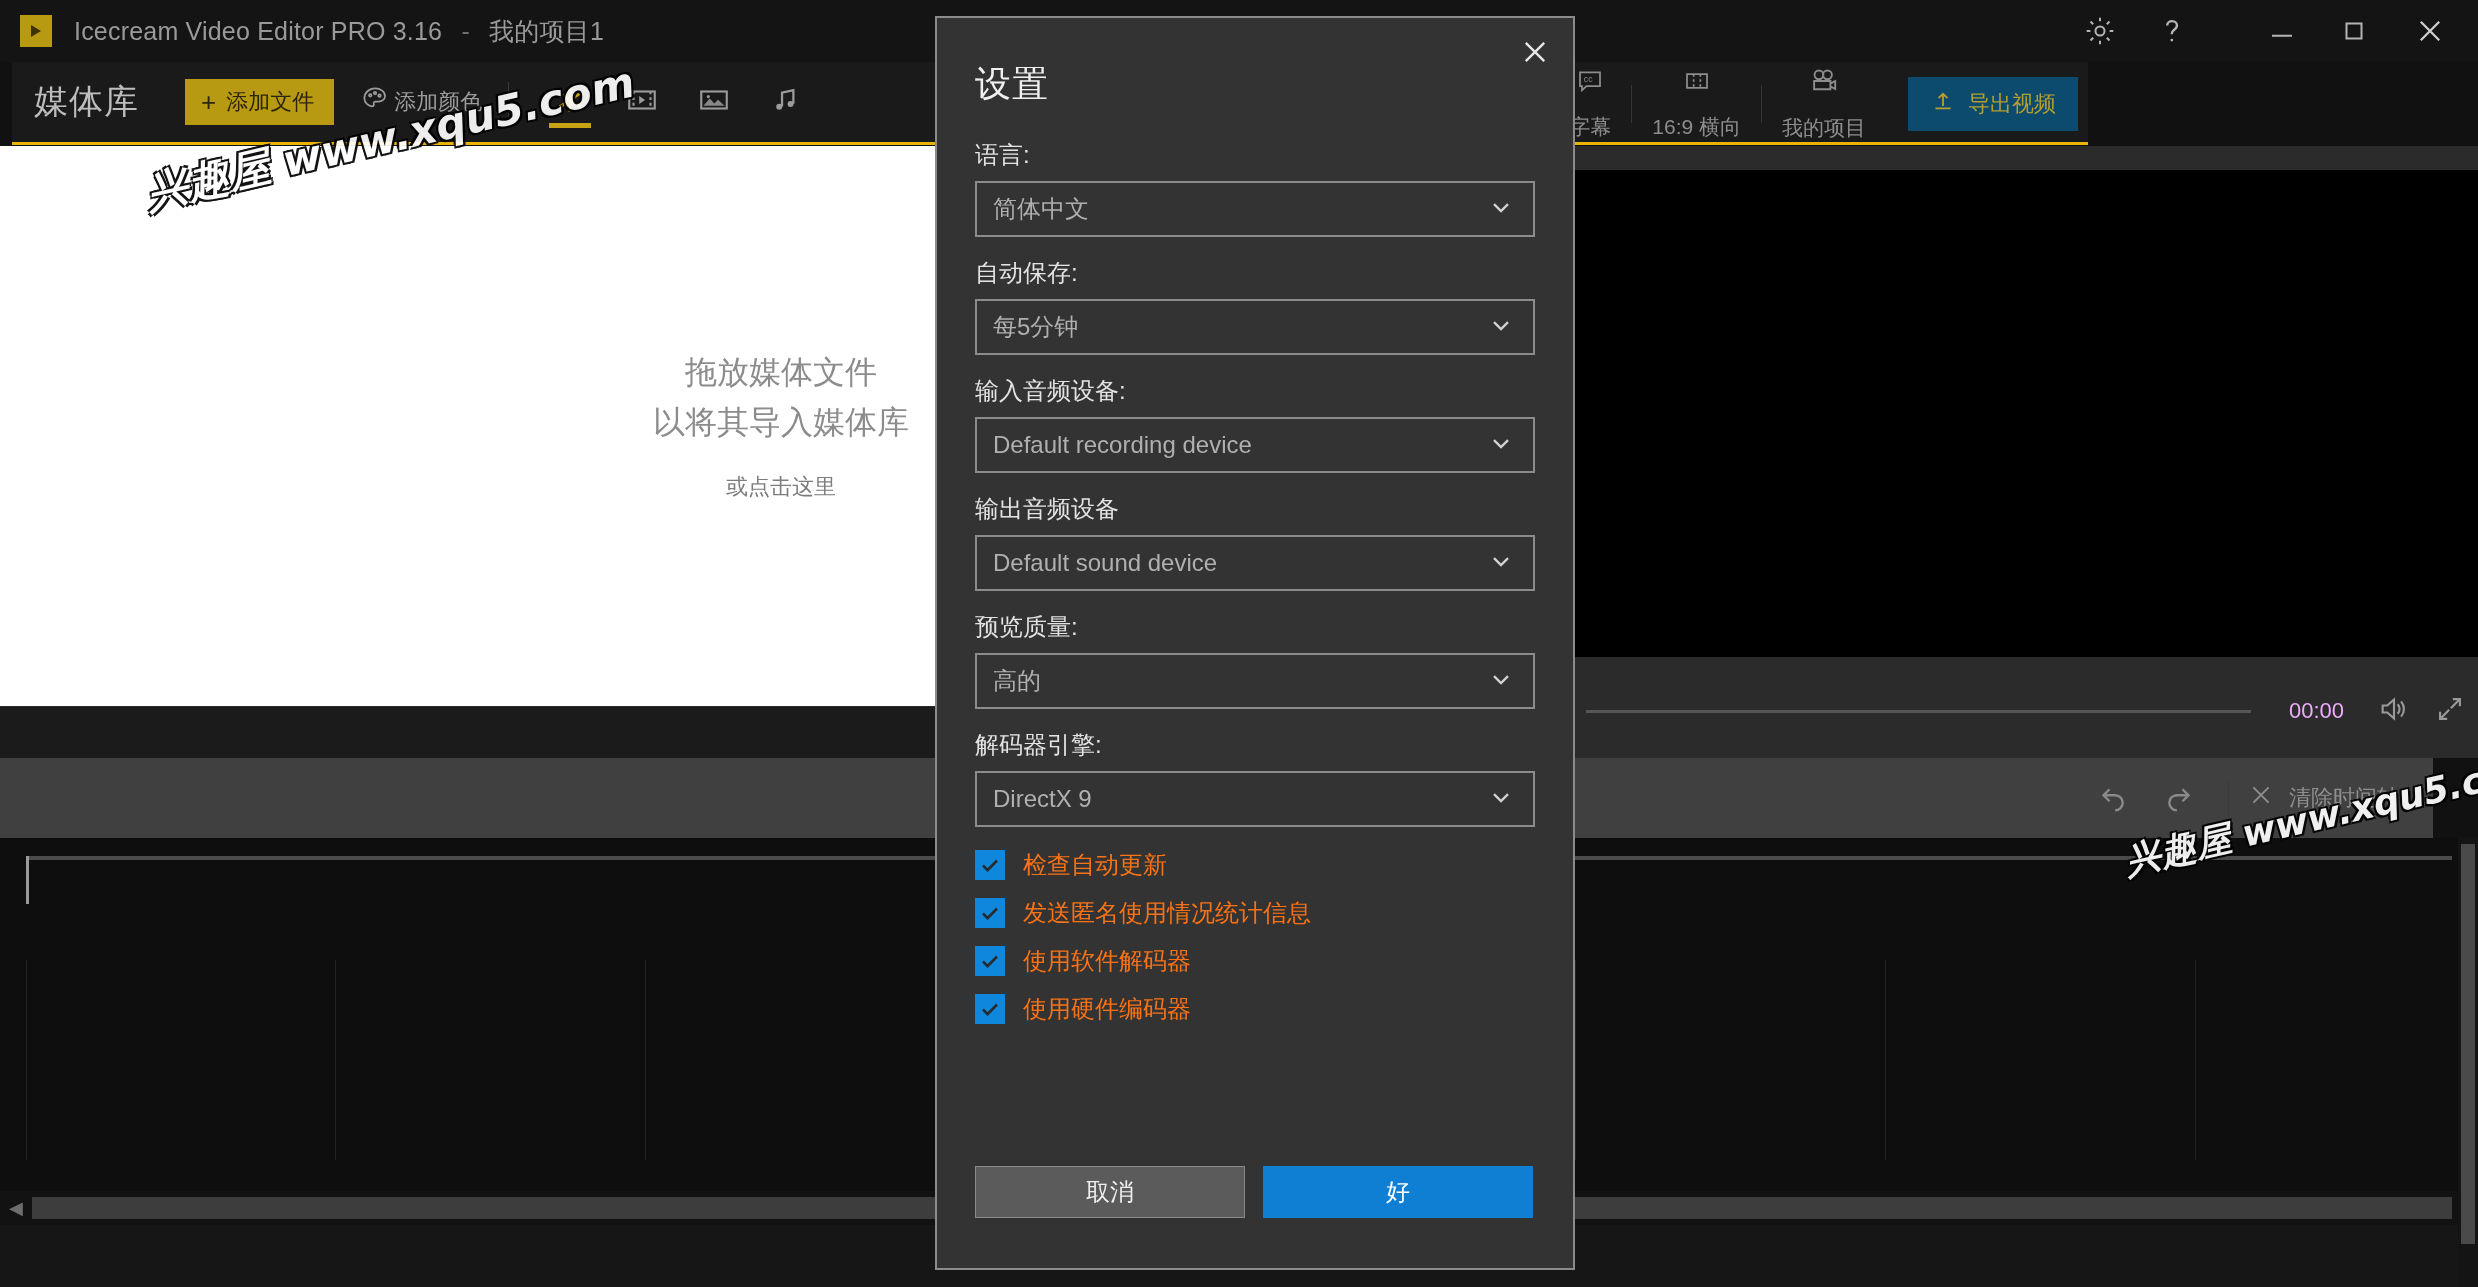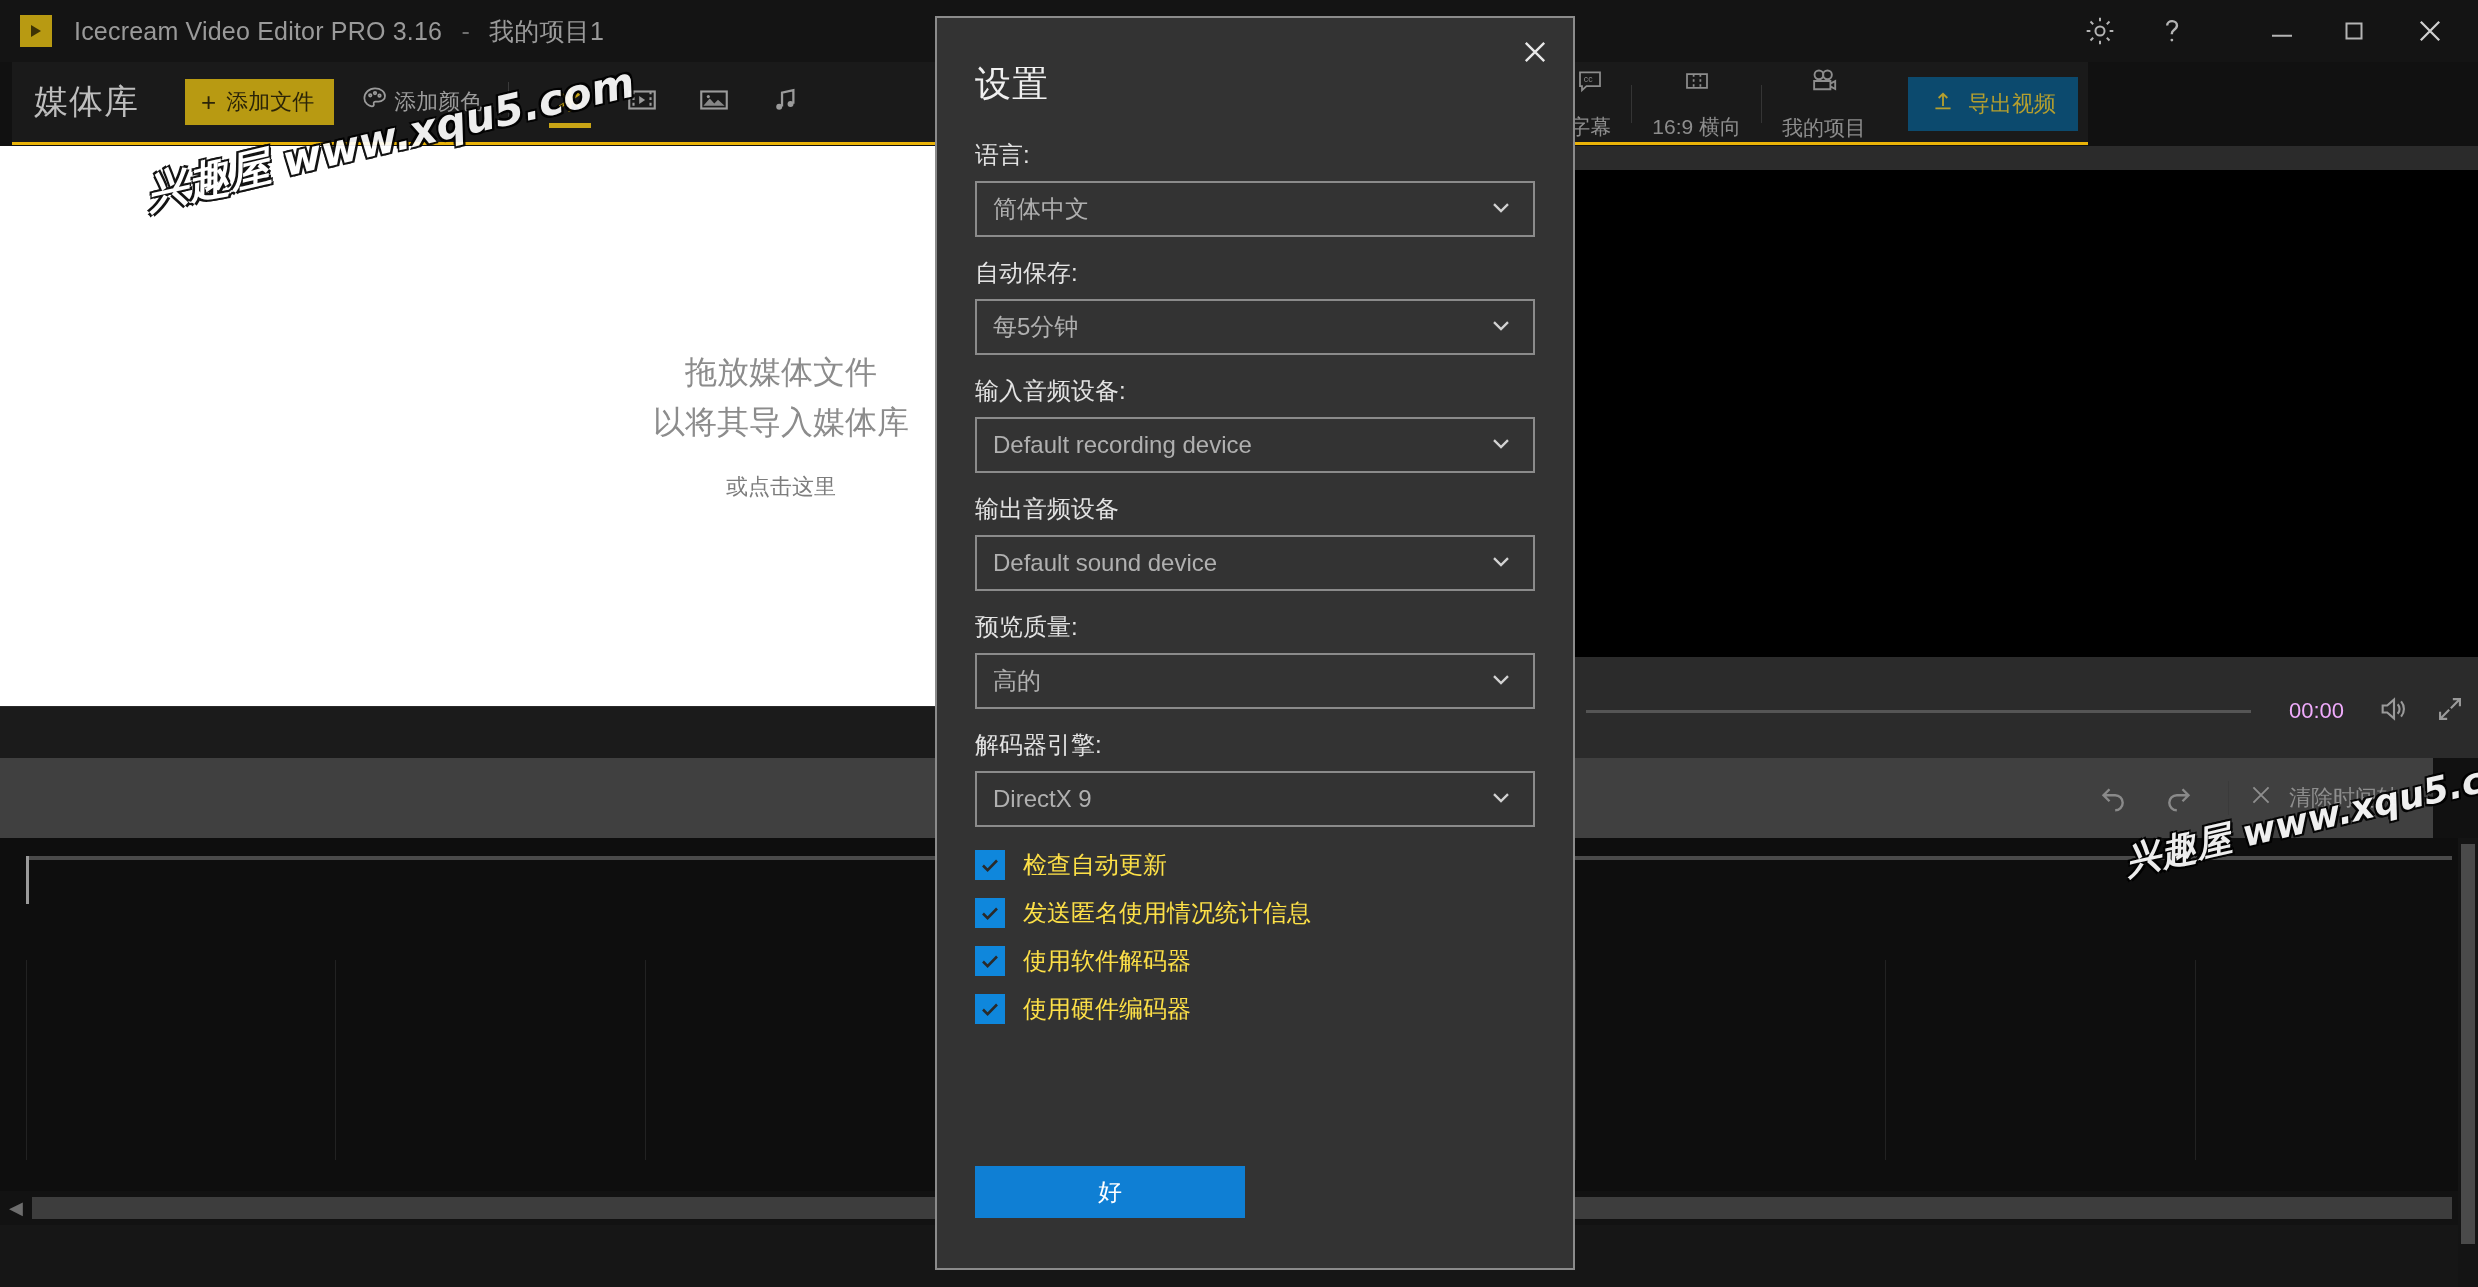--- a/index.html
+++ b/index.html
@@ -220,21 +220,21 @@
     position: absolute; right: 18px; top: 50%; transform: translateY(-50%);
   }
   .checks { margin-top: 22px; }
   .check-row {
     display: flex; align-items: center; gap: 18px; margin-bottom: 16px; cursor: pointer;
   }
   .cbox {
     width: 30px; height: 30px; background: #0f87dc; flex: 0 0 30px;
     display: flex; align-items: center; justify-content: center;
   }
-  .check-row .clabel { color: #fde047; font-size: 24px; }
+  .check-row .clabel { color: #f97316; font-size: 24px; }
   .dlg-footer {
     margin-top: auto; padding: 0 38px 50px 38px;
     display: flex; gap: 18px;
   }
   .btn-cancel {
     width: 270px; height: 52px; background: #5b5b5b; border: 1px solid #8a8a8a;
     color: #efefef; font-size: 24px; cursor: pointer;
     font-family: "Liberation Sans", sans-serif;
   }
   .btn-ok {
@@ -612,18 +612,19 @@
               <svg width="24" height="24" viewBox="0 0 24 24" fill="none" stroke="#2a2a2a" stroke-width="2.6">
                   <path d="M5 12.5l4.6 4.6L19 7.5"></path>
                 </svg>
             </span>
             <span class="clabel">使用硬件编码器</span>
           </div>
         </div>
       </div>
 
       <div class="dlg-footer">
+        <button class="btn-cancel">取消</button>
         <button class="btn-ok">好</button>
       </div>
     </div>
   </div>
 
 </div>
 
 </body></html>

